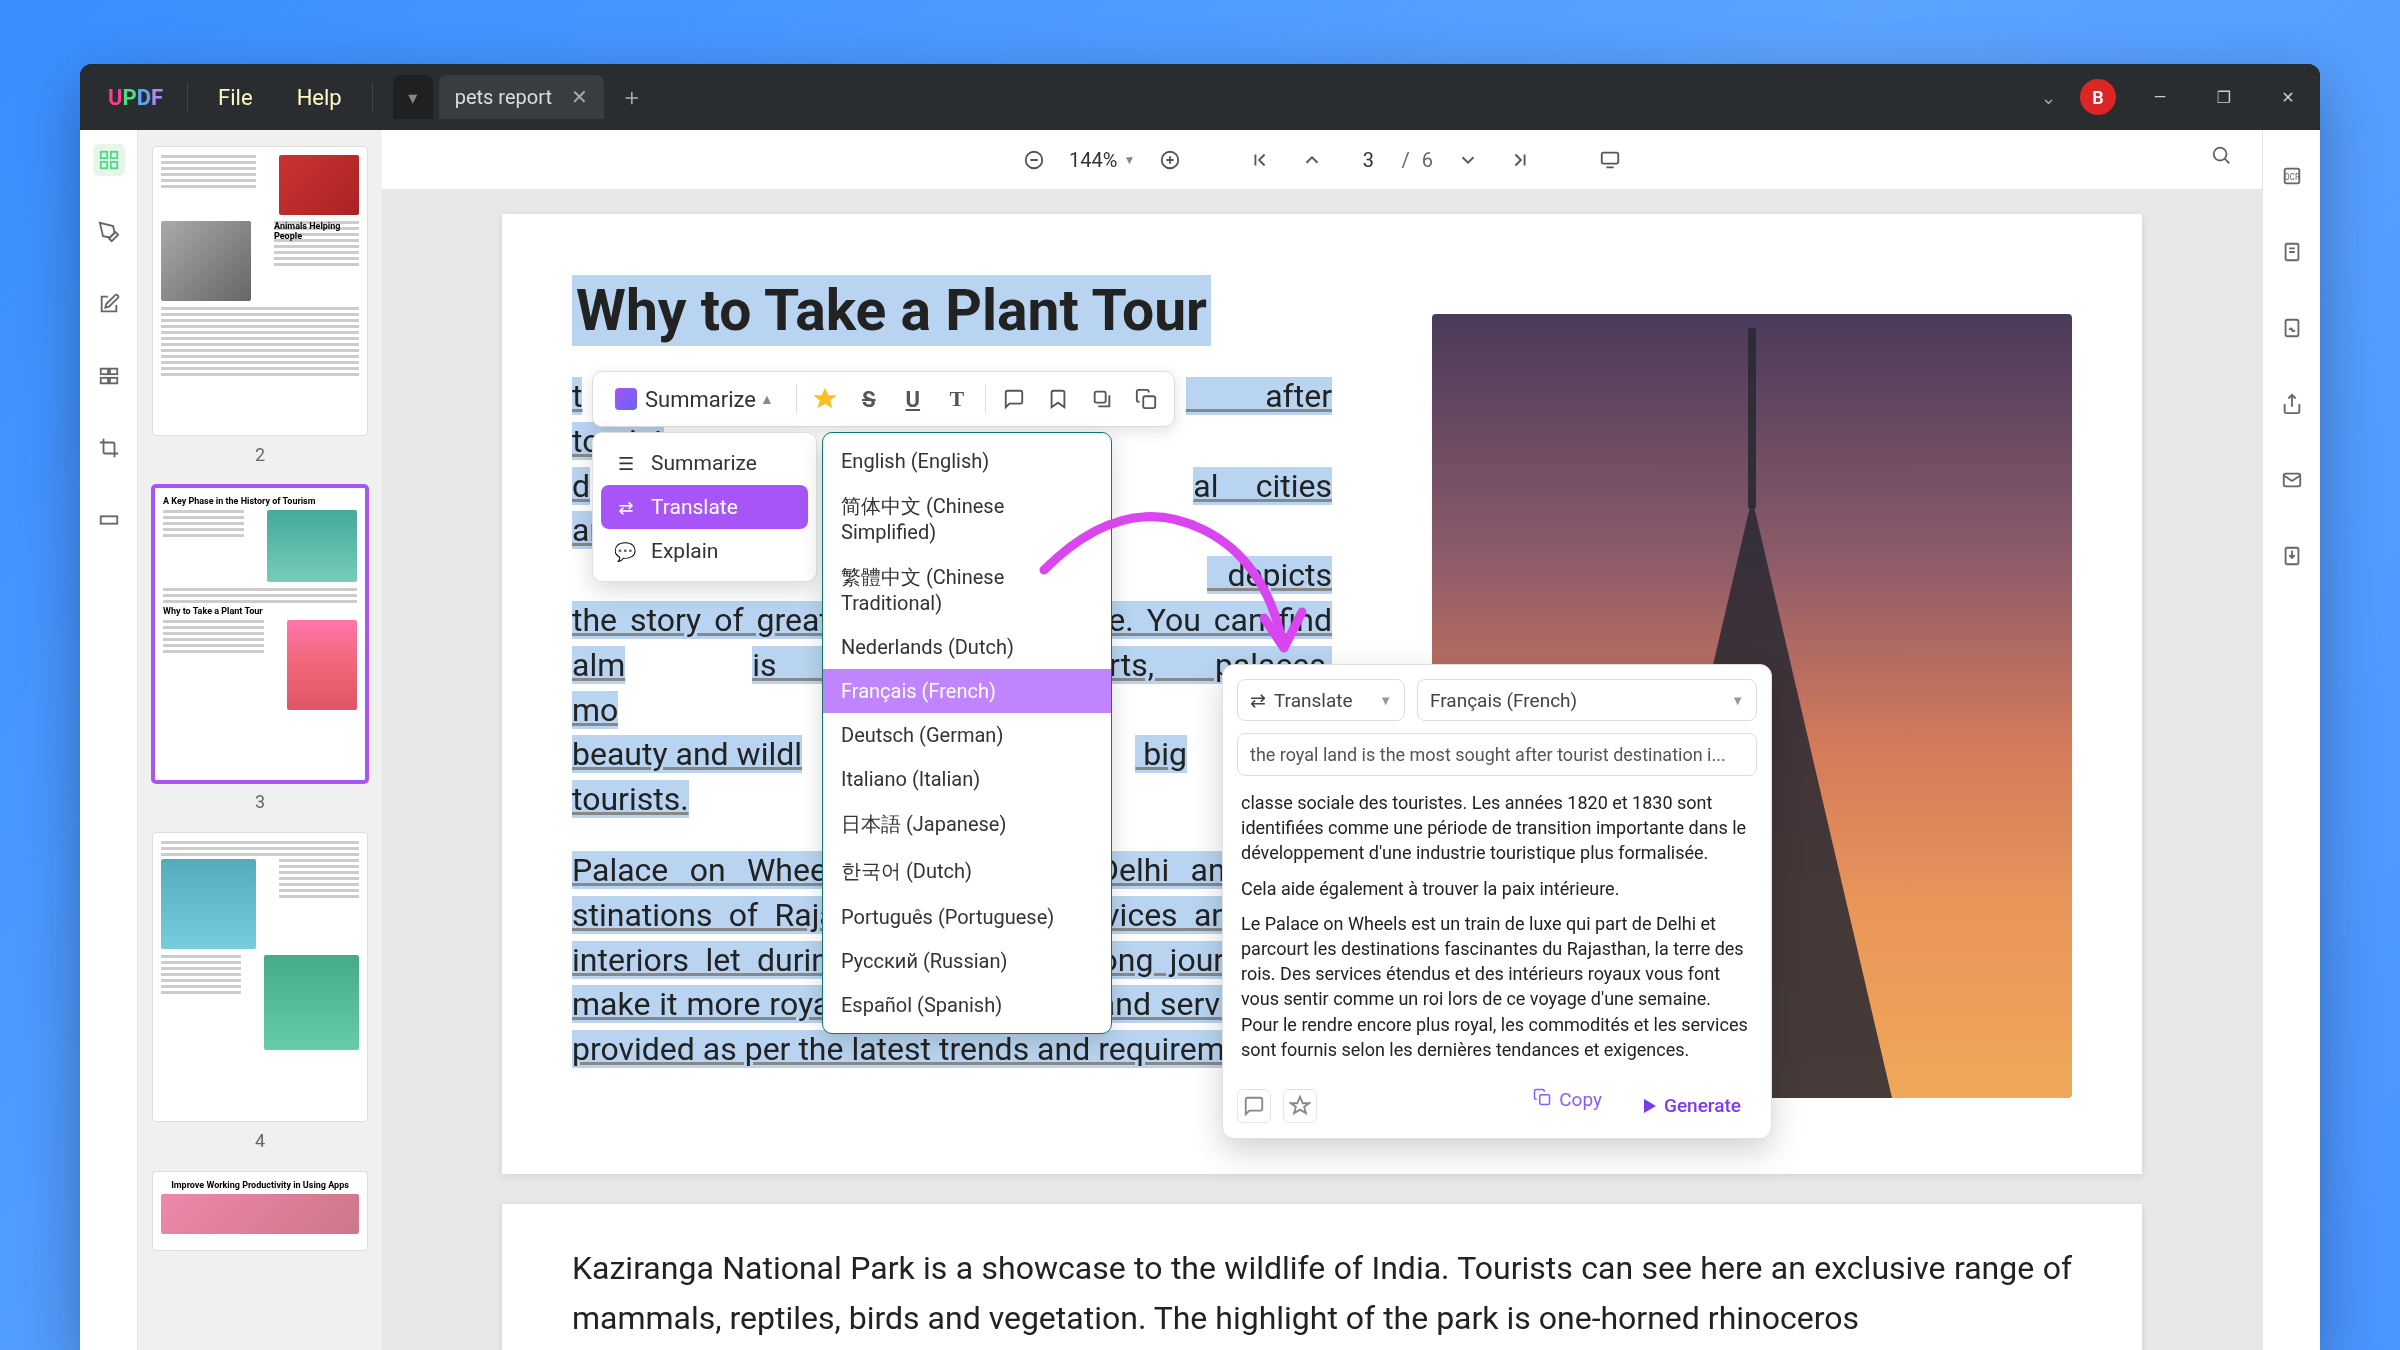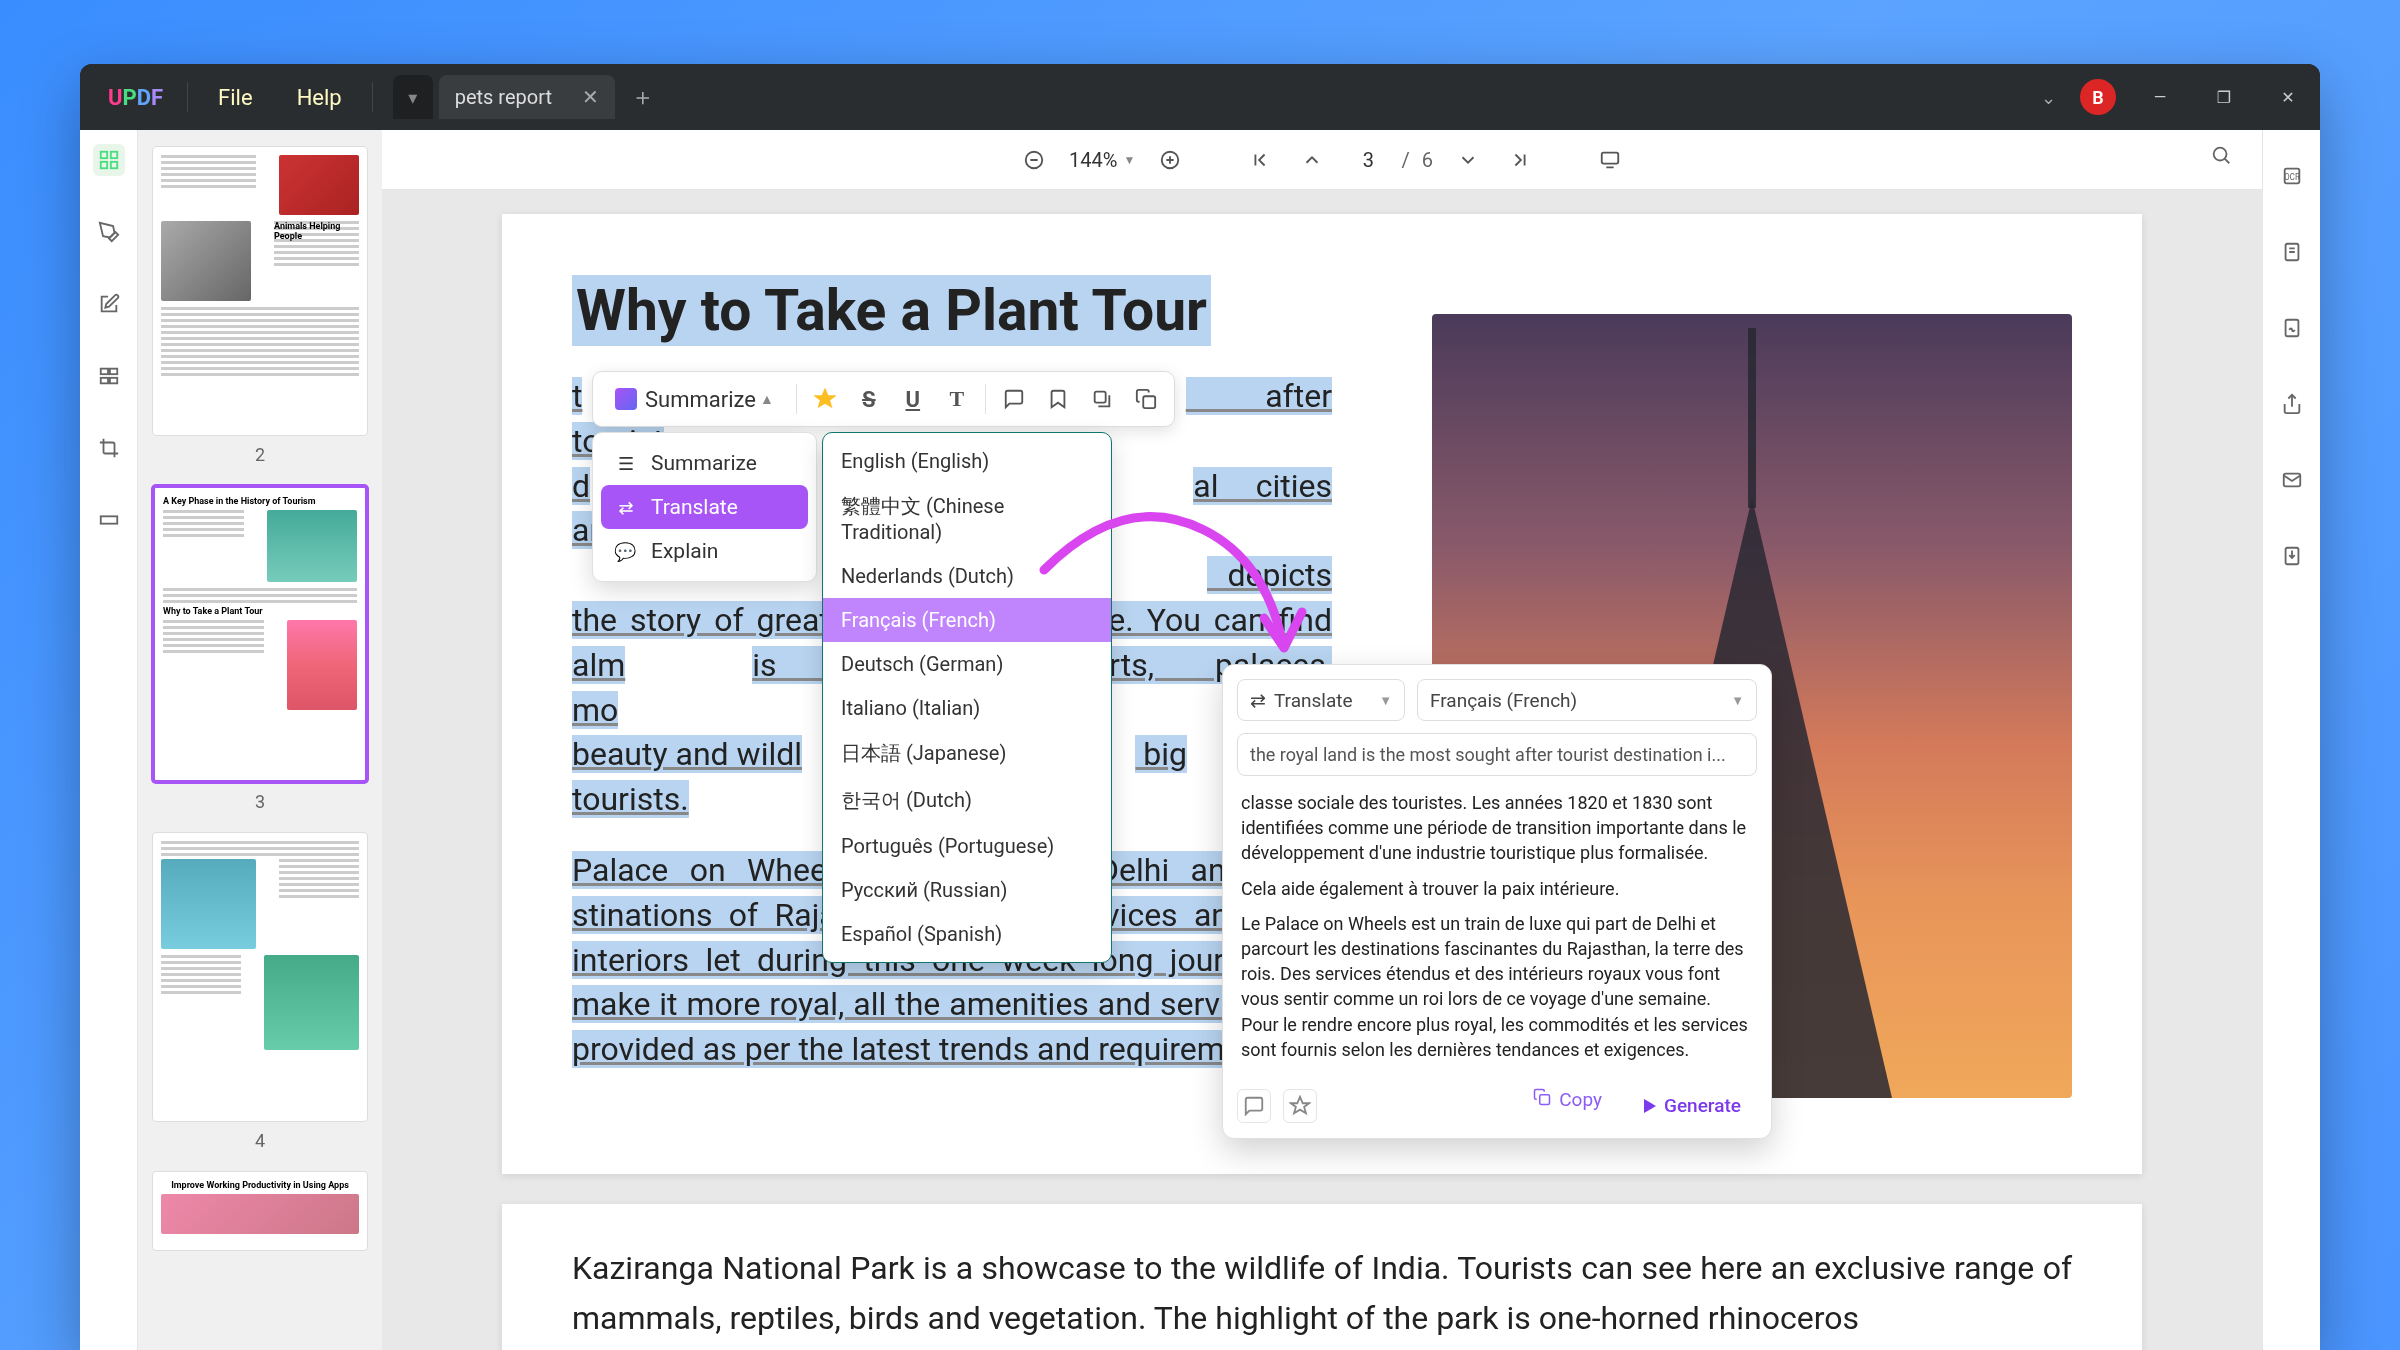--- a/index.html
+++ b/index.html
@@ -5,21 +5,21 @@
 *{margin:0;padding:0;box-sizing:border-box;font-family:-apple-system,BlinkMacSystemFont,"Segoe UI",Roboto,sans-serif}
 body{width:2400px;height:1350px;background:linear-gradient(135deg,#3a8dff 0%,#5ba3ff 50%,#4a95ff 100%);overflow:hidden;position:relative}
 .window{position:absolute;top:64px;left:80px;right:80px;bottom:0;background:#2a2d30;border-radius:12px 12px 0 0;overflow:hidden;box-shadow:0 20px 60px rgba(0,0,0,.3)}
 .titlebar{height:66px;background:#2a2d30;display:flex;align-items:center;padding:0 12px;color:#ddd}
 .logo{padding:0 16px;font-weight:700;font-size:22px}
 .logo .u{color:#ff3b8d}.logo .p{color:#4ade80}.logo .d{color:#60a5fa}.logo .f{color:#a78bfa}
 .menu-sep{width:1px;height:30px;background:#444;margin:0 8px}
 .menu-item{padding:0 22px;font-size:22px;color:#fef9c3;cursor:pointer}
 .tab-area{display:flex;align-items:center;height:100%;margin-left:12px}
 .blank-tab{width:40px;height:44px;background:#1e2022;border-radius:8px 8px 0 0;margin-right:6px;display:flex;align-items:center;justify-content:center;color:#888;font-size:18px}
-.tab{height:44px;background:#3a3d40;border-radius:8px 8px 0 0;display:flex;align-items:center;padding:0 16px;font-size:20px;color:#ddd;gap:30px}
+.tab{height:44px;background:#3a3d40;border-radius:8px 8px 0 0;display:flex;align-items:center;padding:0 16px;font-size:20px;color:#ddd;gap:19px}
 .tab-close{color:#aaa;font-size:20px;cursor:pointer}
 .tab-add{margin-left:16px;color:#aaa;font-size:24px;cursor:pointer}
 .tb-right{margin-left:auto;display:flex;align-items:center;gap:24px}
 .tb-chev{color:#aaa;font-size:18px}
 .avatar{width:36px;height:36px;border-radius:50%;background:#dc2626;color:#fff;display:flex;align-items:center;justify-content:center;font-size:18px;font-weight:600}
 .win-btn{width:40px;height:40px;display:flex;align-items:center;justify-content:center;color:#ccc;font-size:16px;cursor:pointer}
 .content{position:absolute;top:66px;left:0;right:0;bottom:0;background:#f5f5f5;display:flex}
 .left-rail{width:58px;background:#fff;border-right:1px solid #e5e5e5;display:flex;flex-direction:column;align-items:center;padding-top:14px;gap:40px}
 .left-rail .ic{width:32px;height:32px;display:flex;align-items:center;justify-content:center;color:#666;font-size:22px;cursor:pointer}
 .left-rail .ic.active{background:#e8f5e9;border-radius:6px;color:#4ade80}
@@ -414,20 +414,21 @@
                 <span>Translate</span>
               </div>
             <div class="ai-item">
                 <span class="ai-ic">💬</span>
                 <span>Explain</span>
               </div>
           </div>
 
           <div class="lang-menu">
             <div class="lang-item">English (English)</div>
+            <div class="lang-item">简体中文 (Chinese Simplified)</div>
             <div class="lang-item">繁體中文 (Chinese Traditional)</div>
             <div class="lang-item">Nederlands (Dutch)</div>
             <div class="lang-item active">Français (French)</div>
             <div class="lang-item">Deutsch (German)</div>
             <div class="lang-item">Italiano (Italian)</div>
             <div class="lang-item">日本語 (Japanese)</div>
             <div class="lang-item">한국어 (Dutch)</div>
             <div class="lang-item">Português (Portuguese)</div>
             <div class="lang-item">Русский (Russian)</div>
             <div class="lang-item">Español (Spanish)</div>

